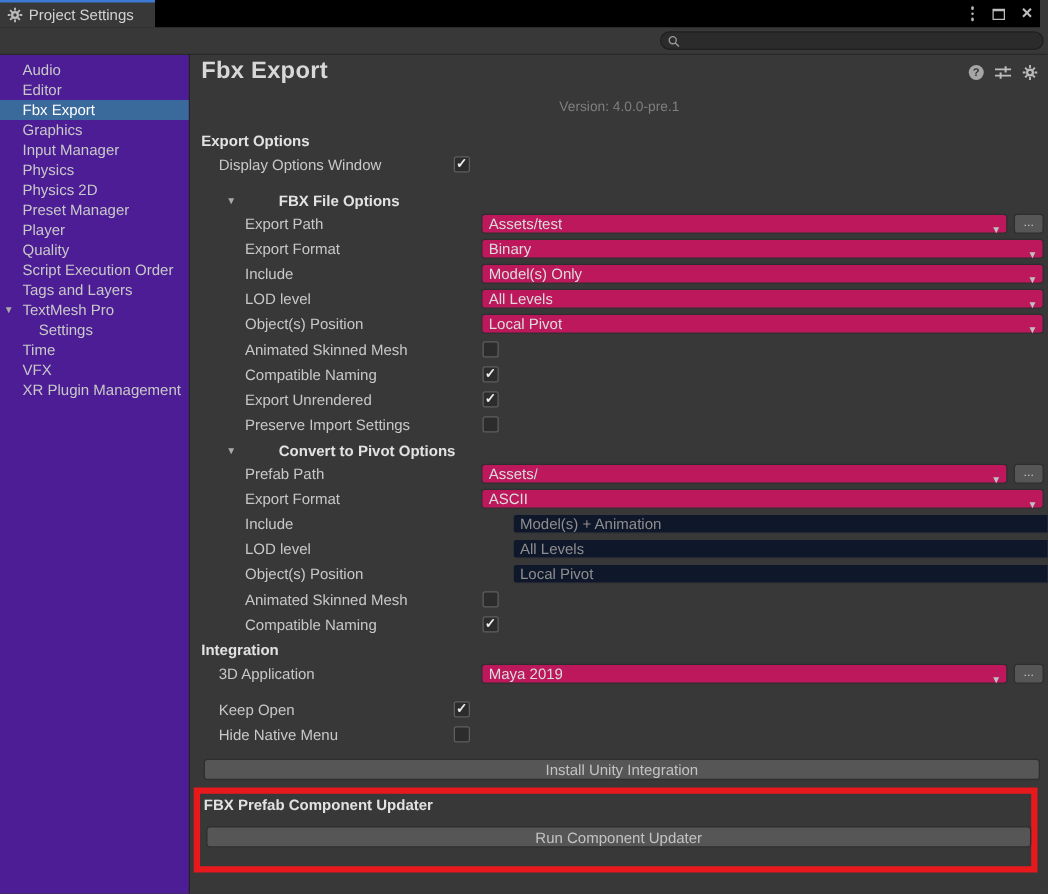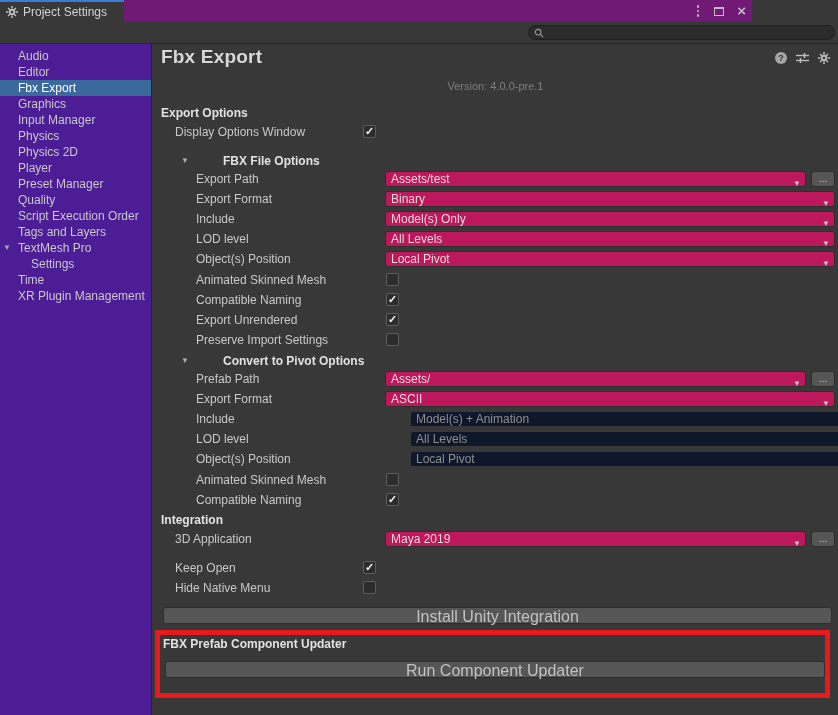--- a/index.html
+++ b/index.html
@@ -9,21 +9,21 @@
     font-size:12px;
     background:#383838;
     color:#c8c8c8;
     overflow:hidden;
     position:relative;
     -webkit-font-smoothing:antialiased;
   }
   .app { position:absolute; inset:0; width:838px; height:715px; background:#383838; }
 
   
-  .titlebar { position:absolute; top:0; left:0; width:752px; height:22px; background:#701a75; }
+  .titlebar { position:absolute; top:0; left:0; width:832px; height:22px; background:#000000; }
   .tab {
     position:absolute; top:0; left:0; width:124px; height:22px;
     background:#383838; border-top:2px solid #3c7bd3;
     display:flex; align-items:center; gap:5px; padding-left:6px; color:#cfcfcf;
   }
   .tab-label { font-size:12px; color:#d2d2d2; }
   .win-controls { position:absolute; top:0; right:6px; height:22px; display:flex; align-items:center; gap:13px; }
   .kebab { display:flex; flex-direction:column; gap:2px; padding:2px; cursor:default; }
   .kebab i { width:2.5px; height:2.5px; border-radius:50%; background:#bdbdbd; }
   .maxbox { width:10px; height:9px; border:1.5px solid #bdbdbd; border-top-width:2px; }
@@ -91,21 +91,21 @@
 
   .browse-btn {
     position:absolute; left:658px; top:1px; width:24px; height:16px;
     background:#565656; border:1px solid #2e2e2e; border-radius:3px;
     color:#c8c8c8; font-size:10px; line-height:12px; text-align:center; cursor:default;
     font-family:"Liberation Sans", sans-serif;
   }
   .wide-btn {
     position:absolute; height:17px;
     background:#565656; border:1px solid #2e2e2e; border-radius:3px;
-    color:#c2c2c2; font-size:16px; text-align:center; cursor:default;
+    color:#c2c2c2; font-size:12px; text-align:center; cursor:default;
     font-family:"Liberation Sans", sans-serif;
   }
   #install-btn { top:563px; left:10px; width:669px; }
   #run-btn { top:617px; left:12px; width:660px; }
 
   .red-box {
     position:absolute; top:586px; left:2px; width:675px; height:68px;
     border:5px solid #e8191c; pointer-events:none;
   }
   .updater-hdr { position:absolute; top:593px; left:10px; font-weight:bold; color:#e2e2e2; white-space:nowrap; }
@@ -152,28 +152,29 @@
   </div>
 
   <div class="sidebar">
     <div class="side-item"><span>Audio</span></div>
     <div class="side-item"><span>Editor</span></div>
     <div class="side-item selected"><span>Fbx Export</span></div>
     <div class="side-item"><span>Graphics</span></div>
     <div class="side-item"><span>Input Manager</span></div>
     <div class="side-item"><span>Physics</span></div>
     <div class="side-item"><span>Physics 2D</span></div>
+    <div class="side-item"><span>Preset Manager</span></div>
     <div class="side-item"><span>Player</span></div>
-    <div class="side-item"><span>Preset Manager</span></div>
     <div class="side-item"><span>Quality</span></div>
     <div class="side-item"><span>Script Execution Order</span></div>
     <div class="side-item"><span>Tags and Layers</span></div>
     <div class="side-item"><span class="side-fold">▼</span><span>TextMesh Pro</span></div>
     <div class="side-item indent"><span>Settings</span></div>
     <div class="side-item"><span>Time</span></div>
+    <div class="side-item"><span>VFX</span></div>
     <div class="side-item"><span>XR Plugin Management</span></div>
   </div>
 
   <div class="main">
 
     <div class="panel-title">Fbx Export</div>
     <div class="panel-icons">
       <span class="help-circle">?</span>
       <span>
         <svg width="13" height="12" viewBox="0 0 13 12">

